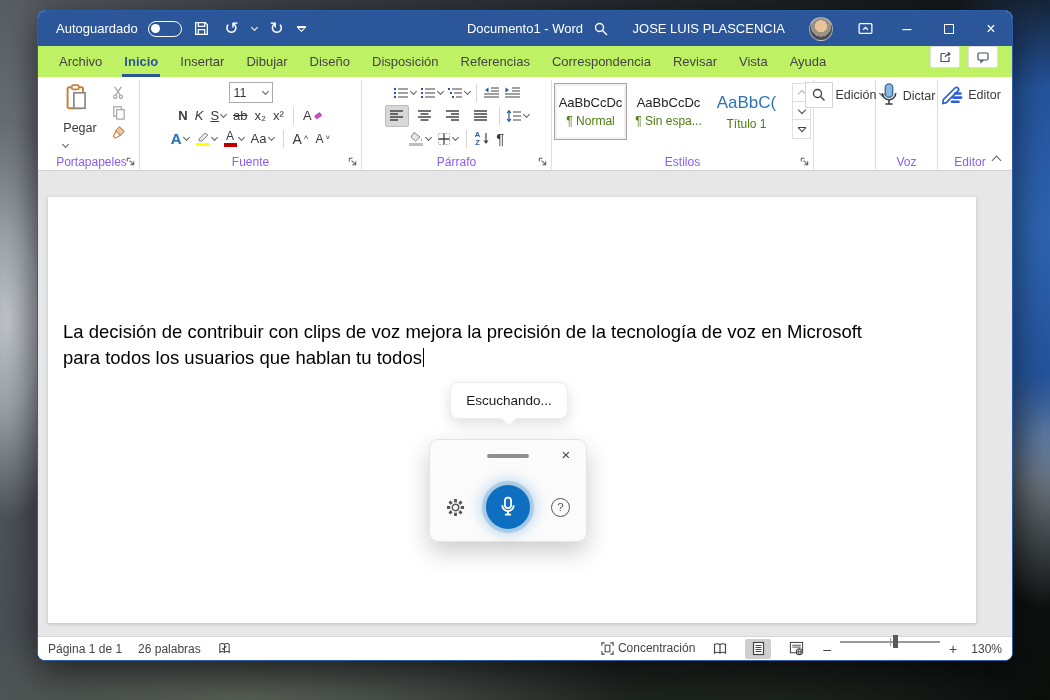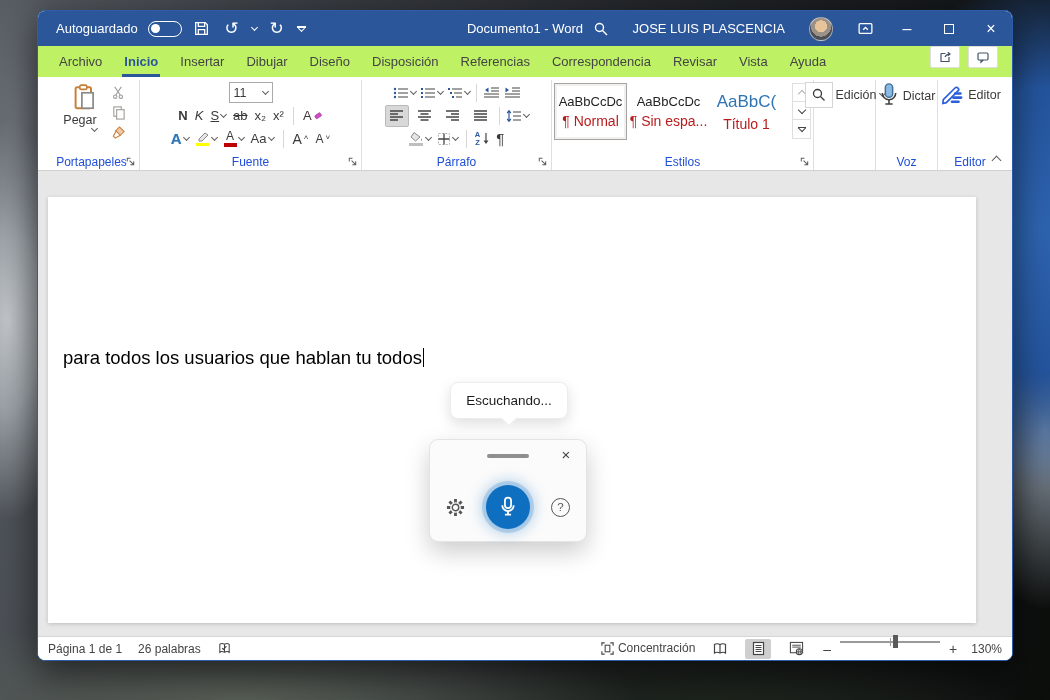--- a/index.html
+++ b/index.html
@@ -43,44 +43,44 @@
   .tabrow{flex:0 0 31px;background:#bef264;display:flex;align-items:flex-start;padding-left:10px;position:relative}
   .tab{padding:0 11px;height:100%;display:flex;align-items:center;font-size:13px;color:#444;position:relative;white-space:nowrap}
   .tab.active{color:#2b579a;font-weight:bold}
   .tab.active::after{content:"";position:absolute;left:9px;right:9px;bottom:0;height:3px;background:#2b579a}
   .tabrow-right{margin-left:auto;display:flex;gap:8px;padding-right:14px}
   .mini-btn{width:30px;height:22px;border:1px solid #e1dfdd;border-radius:2px;display:flex;align-items:center;justify-content:center;background:#fff}
 
   
   .ribbon{flex:0 0 94px;background:#fff;border-bottom:1px solid #d2d0ce;display:flex;padding:3px 4px 0 6px;position:relative}
   .rgroup{position:relative;display:flex;flex-direction:column;align-items:center;padding:1px 5px 16px;border-right:1px solid #e1dfdd}
-  .glabel{position:absolute;bottom:1px;left:0;right:0;text-align:center;font-size:12px;color:#1d4ed8;white-space:nowrap}
+  .glabel{position:absolute;bottom:1px;left:0;right:0;text-align:center;font-size:12px;color:#8b5cf6;white-space:nowrap}
   .launcher{position:absolute;bottom:3px;right:3px}
   .ic{display:block}
   .frow{display:flex;align-items:center;height:23px;gap:7px}
   .fbtn{display:flex;align-items:center;gap:2px;font-size:13px;color:#3b3a39}
   .vsep{width:1px;height:18px;background:#d8d6d4;margin:0 2px}
   .selectbox{border:1px solid #aca9a7;height:21px;display:flex;align-items:center;padding:0 4px;font-size:12.5px;color:#3b3a39;background:#fff;gap:5px}
   .bold{font-weight:bold}.ital{font-style:italic}
   .u{text-decoration:underline}.strike{text-decoration:line-through}
   .effectA{color:#2e75b5;font-weight:bold;font-size:15px;text-shadow:0 0 1px #9dc3e6}
   .bar3{display:inline-block;width:13px;height:3.5px;margin-top:1px}
   .stack{display:flex;flex-direction:column;align-items:center;line-height:1}
   .cap{font-size:8px;transform:scaleY(.8)}
-  .paste{display:flex;flex-direction:column;align-items:flex-end;gap:2px;font-size:12.5px;color:#3b3a39;padding:2px 6px}
+  .paste{display:flex;flex-direction:column;align-items:flex-start;gap:10px;font-size:12.5px;color:#3b3a39;padding:2px 6px}
   .clipcol{display:flex;flex-direction:column;gap:5px;padding-top:4px}
   .clip-main{display:flex;gap:8px;align-items:flex-start}
   .pbtn{width:24px;height:22px;display:flex;align-items:center;justify-content:center;border-radius:2px;gap:2px}
   .pbtn.sel{background:#d8d8d8;border:1px solid #bdbbb9}
   
   .cards{display:flex;gap:5px;align-items:flex-start;padding-top:2px}
   .scard{width:73px;height:57px;display:flex;flex-direction:column;align-items:center;justify-content:center;gap:4px;border:1px solid transparent}
   .scard.sel{border:1px solid #a6a4a2;box-shadow:0 0 0 2px #f1f0ef inset;background:#fff}
   .sprev{font-size:13px;color:#222;white-space:nowrap}
-  .sname{font-size:14px;color:#b91c1c;white-space:nowrap}
+  .sname{font-size:12px;color:#4d7c0f;white-space:nowrap}
   .sprev.h1{font-size:17px;color:#2e74b5}
   .scroll{display:flex;flex-direction:column;margin-left:4px;border:1px solid #e1dfdd}
   .scroll button{width:17px;height:18px;border:none;background:#fff;border-bottom:1px solid #e1dfdd;display:flex;align-items:center;justify-content:center;padding:0}
   .scroll button:last-child{border-bottom:none}
   .chevg{width:6px;height:6px;border-right:1.4px solid #444;border-bottom:1.4px solid #444;display:inline-block}
   .chevg.up{transform:rotate(-135deg);margin-top:3px}
   .chevg.down{transform:rotate(45deg);margin-top:-2px}
   .chevg.dis{border-color:#b5b3b1}
   .morebar{width:8px;height:1.5px;background:#444;margin-bottom:1px}
   .bigbtn{display:flex;flex-direction:row;align-items:center;gap:3px;font-size:12.5px;color:#3b3a39;padding:1px 6px}
@@ -496,21 +496,21 @@
         </div>
         <span class="glabel">Editor</span>
       </div>
 
       <span class="collapse-chev"></span>
     </div>
 
     <div class="workspace">
       <div class="page">
         <div class="doc-text">
-          <br>
+          <span>La decisión de contribuir con clips de voz mejora la precisión de la tecnología de voz en Microsoft</span><br>
           <span>para todos los usuarios que hablan tu todos</span><span class="caret"></span>
         </div>
       </div>
 
       <div class="dict-tooltip">
         <span>Escuchando...</span>
       </div>
 
       <div class="dict-win">
         <span class="handle"></span>

